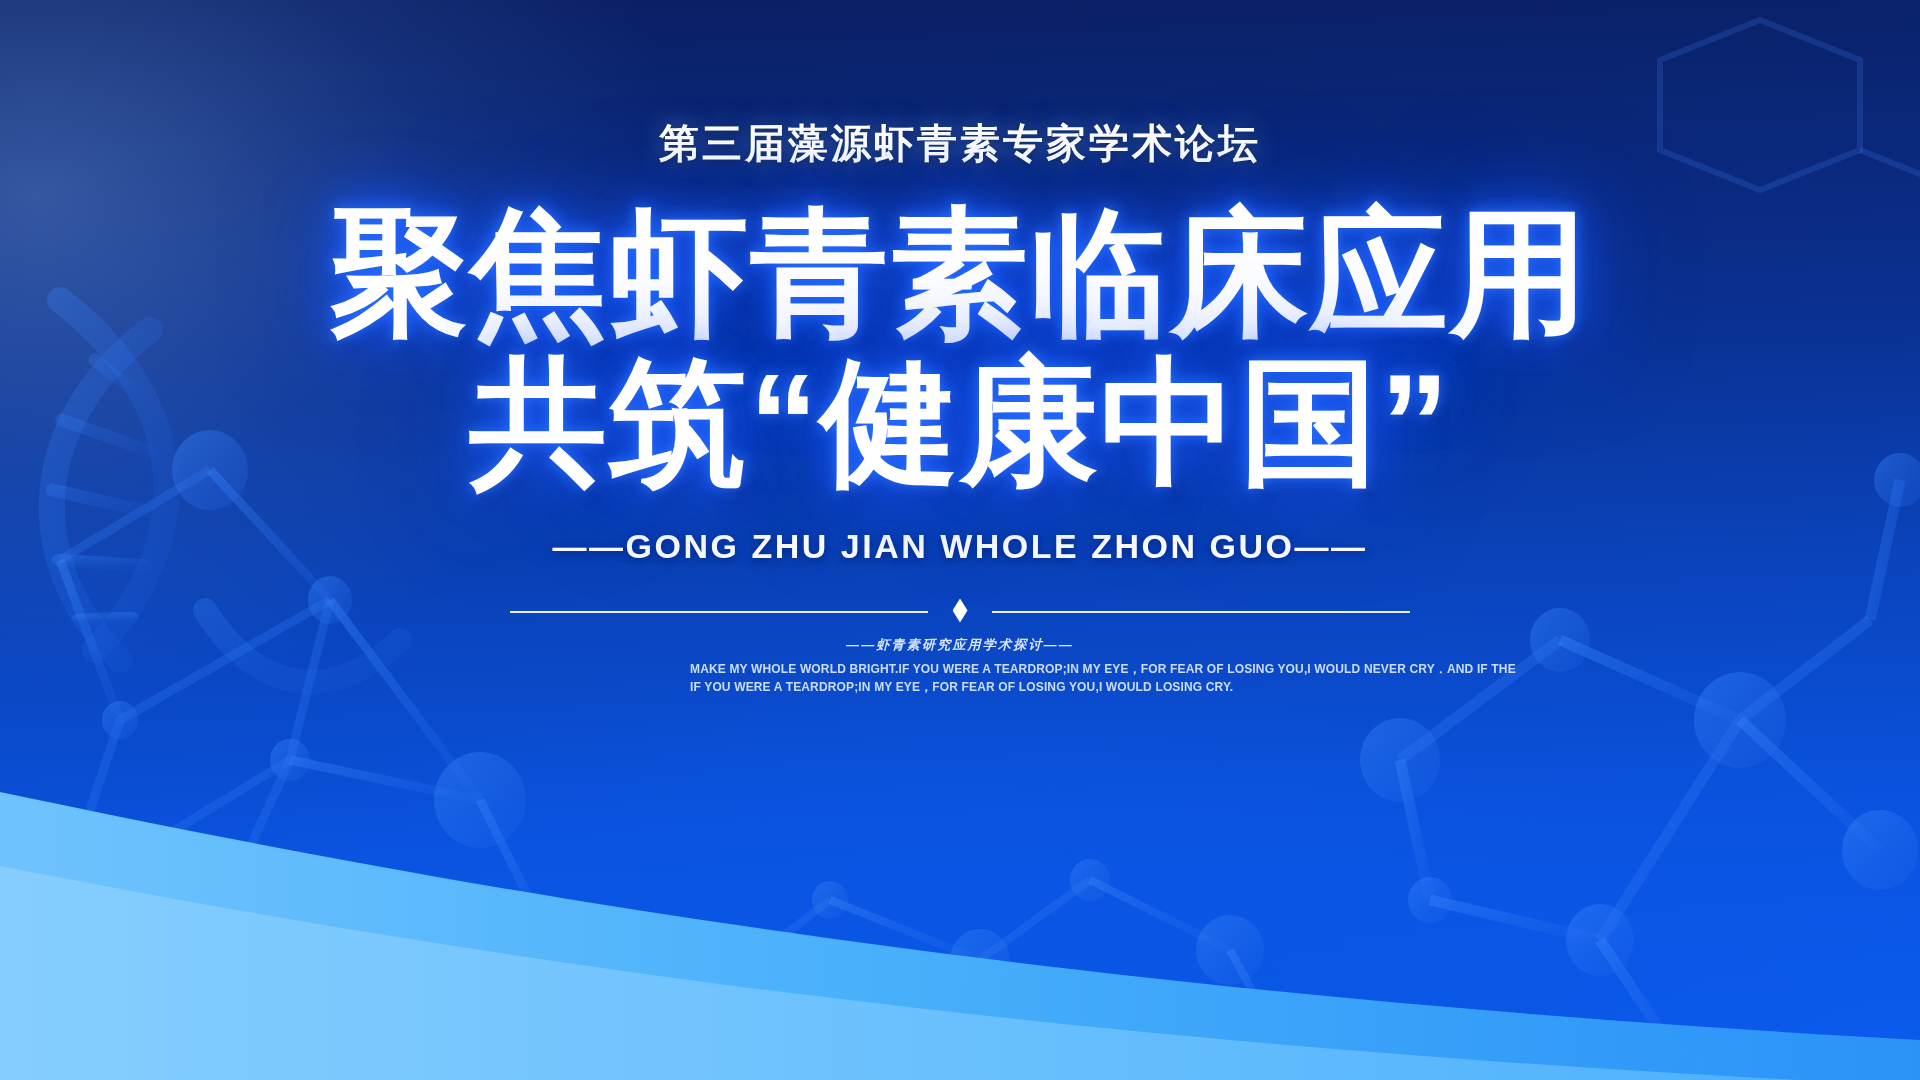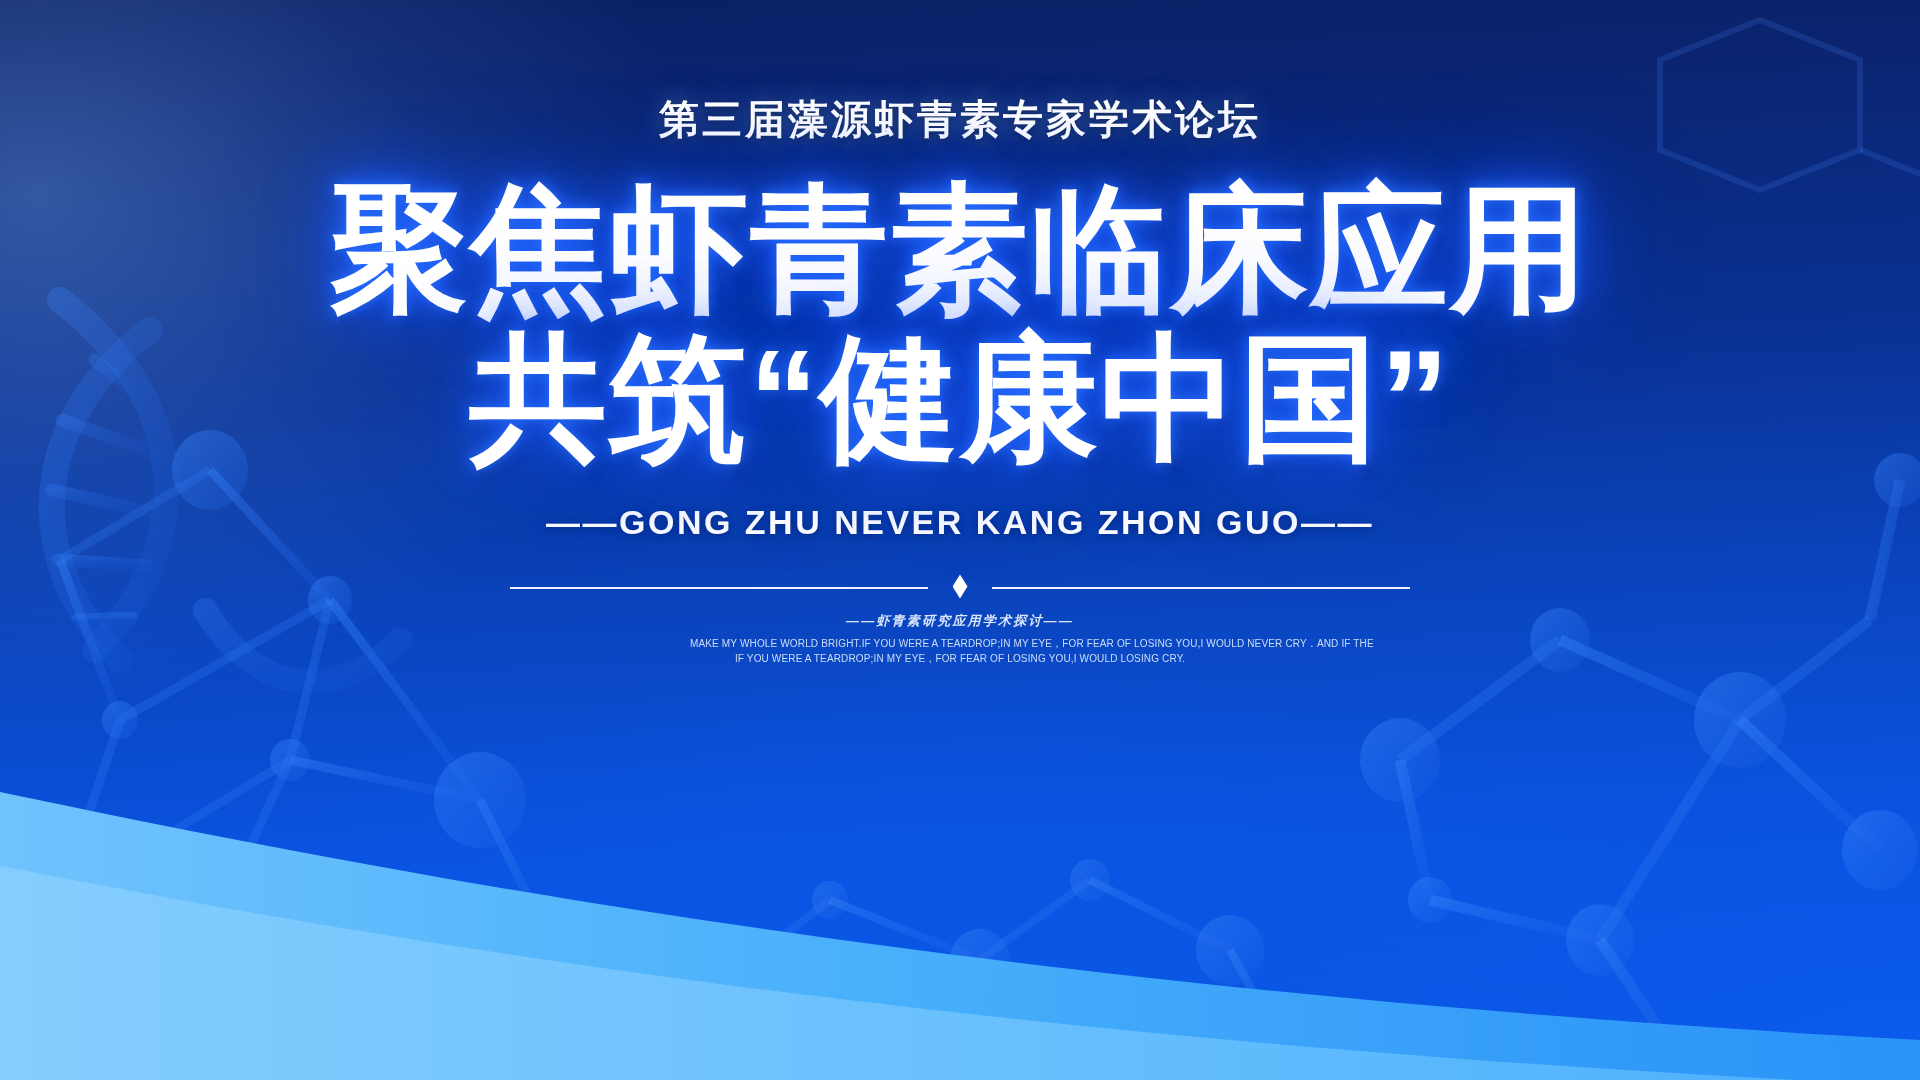--- a/index.html
+++ b/index.html
@@ -21,21 +21,21 @@
   
   .wavewrap{position:absolute;left:0;bottom:0;width:1920px;height:340px;pointer-events:none;}
 
   
   .content{
     position:absolute;left:0;top:0;width:1920px;height:1080px;
     display:flex;flex-direction:column;align-items:center;
   }
 
   .eyebrow{
-    margin-top:92px;
+    margin-top:116px;
     font-size:40px;font-weight:700;color:#ffffff;letter-spacing:3px;
     text-shadow:0 2px 10px rgba(0,0,0,.45), 0 0 22px rgba(120,180,255,.55);
     white-space:nowrap;
   }
 
   .maintitle{
     margin-top:32px;
     text-align:center;
     line-height:1.02;
     white-space:nowrap;
@@ -83,21 +83,21 @@
   .subcn{
     margin-top:14px;
     font-size:13px;font-weight:700;color:rgba(235,243,255,.92);
     letter-spacing:2.2px;white-space:nowrap;font-style:italic;
   }
   .subenwrap{
     margin-top:6px;width:540px;text-align:center;
   }
   .suben{
     display:block;
-    font-size:10px;font-weight:400;color:rgba(228,240,255,.88);
+    font-size:12px;font-weight:700;color:rgba(228,240,255,.88);
     letter-spacing:.15px;line-height:1.55;white-space:nowrap;
   }
   .suben.l2{white-space:nowrap;}
 </style>
 </head>
 <body>
 
 <div id="stage">
 
   <svg class="bgsvg" viewBox="0 0 1920 1080" preserveAspectRatio="none">
@@ -222,21 +222,21 @@
 
   <div class="content">
 
     <div class="eyebrow">第三届藻源虾青素专家学术论坛</div>
 
     <div class="maintitle">
       <span class="tline tline1">聚焦虾青素临床应用</span>
       <span class="tline tline2">共筑“健康中国”</span>
     </div>
 
-    <div class="pinyin">——GONG ZHU NEVER KANG ZHON GUO——</div>
+    <div class="pinyin">——GONG ZHU JIAN WHOLE ZHON GUO——</div>
 
     <div class="divider">
       <span class="bar left"></span>
       <span class="dia"></span>
       <span class="bar right"></span>
     </div>
 
     <div class="subcn">——虾青素研究应用学术探讨——</div>
 
     <div class="subenwrap">

